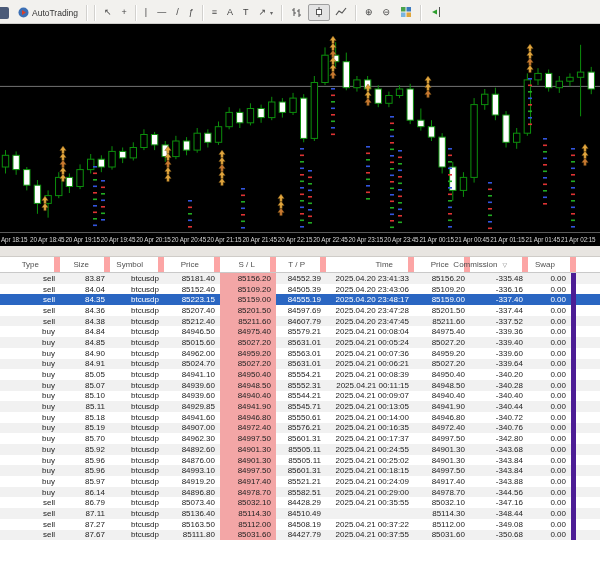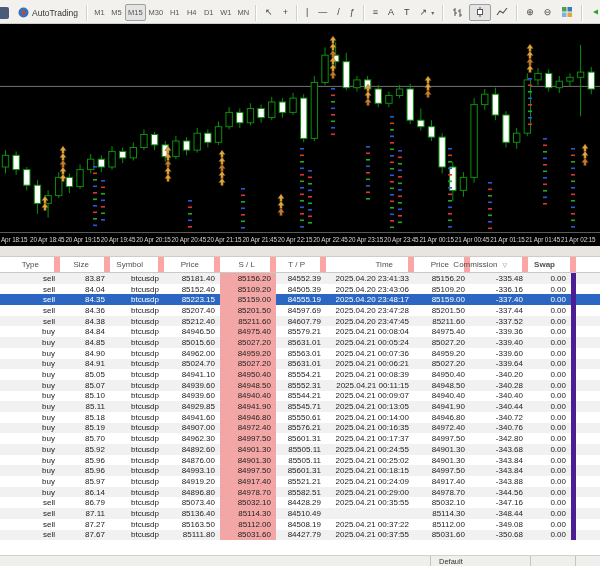--- a/index.html
+++ b/index.html
@@ -63,31 +63,20 @@
     <button class="tb-btn">
       <span class="at-icon">
         <svg width="11" height="11" viewBox="0 0 11 11">
           <circle cx="5.5" cy="5.5" r="5" fill="#3b6fb5"></circle>
           <path d="M4,3 L8,5.5 L4,8 Z" fill="#d8402a"></path>
         </svg>
       </span>
       <span>AutoTrading</span>
     </button>
     <span class="tb-sep"></span>
-    <span id="tf-group" style="display:flex;">
-        <button class="tb-btn tf-btn">M1</button>
-        <button class="tb-btn tf-btn">M5</button>
-        <button class="tb-btn tf-btn active">M15</button>
-        <button class="tb-btn tf-btn">M30</button>
-        <button class="tb-btn tf-btn">H1</button>
-        <button class="tb-btn tf-btn">H4</button>
-        <button class="tb-btn tf-btn">D1</button>
-        <button class="tb-btn tf-btn">W1</button>
-        <button class="tb-btn tf-btn">MN</button>
-      </span>
     <span class="tb-sep"></span>
     <span id="tool-group" style="display:flex;align-items:center;">
         <button class="tb-btn">
           <span class="glyph">↖</span>
         </button>
         <button class="tb-btn">
           <span class="glyph">+</span>
         </button>
         <span class="tb-sep"></span>
         <button class="tb-btn">
@@ -493,21 +482,21 @@
     <div class="thead" id="thead">
         <span class="th" style="width: 60px;">Type</span>
         <span class="th" style="width: 50px;">Size</span>
         <span class="th" style="width: 54px;">Symbol</span>
         <span class="th" style="width: 56px;">Price</span>
         <span class="th" style="width: 56px;">S / L</span>
         <span class="th" style="width: 50px;">T / P</span>
         <span class="th" style="width: 88px;">Time</span>
         <span class="th" style="width: 56px;">Price</span>
         <span class="th" style="width: 58px;">Commission<span class="sort">▽</span></span>
-        <span class="th" style="width: 48px; font-weight: bold;">Swap</span>
+        <span class="th" style="width: 48px;">Swap</span>
       </div>
     <div id="tbody">
         <div class="tr alt">
           <span class="td" style="width: 60px;">sell</span>
           <span class="td" style="width: 50px;">83.87</span>
           <span class="td" style="width: 54px;">btcusdp</span>
           <span class="td" style="width: 56px;">85181.40</span>
           <span class="td pink" style="width: 56px;">85156.20</span>
           <span class="td" style="width: 50px;">84552.39</span>
           <span class="td" style="width: 88px;">2025.04.20 23:41:33</span>
@@ -800,20 +789,14 @@
           <span class="td" style="width: 50px;">84427.79</span>
           <span class="td" style="width: 88px;">2025.04.21 00:37:55</span>
           <span class="td" style="width: 56px;">85031.60</span>
           <span class="td" style="width: 58px;">-350.68</span>
           <span class="td last" style="width: 48px;">0.00</span>
         </div>
       </div>
   </div>
 
 
-  <div class="statusbar">
-    <span class="sb-cell sb-main"></span>
-    <span class="sb-cell" style="width:100px;">Default</span>
-    <span class="sb-cell" style="width:45px;"></span>
-    <span class="sb-cell" style="width:25px;"></span>
-  </div>
 
 </div>
 
 </body></html>

